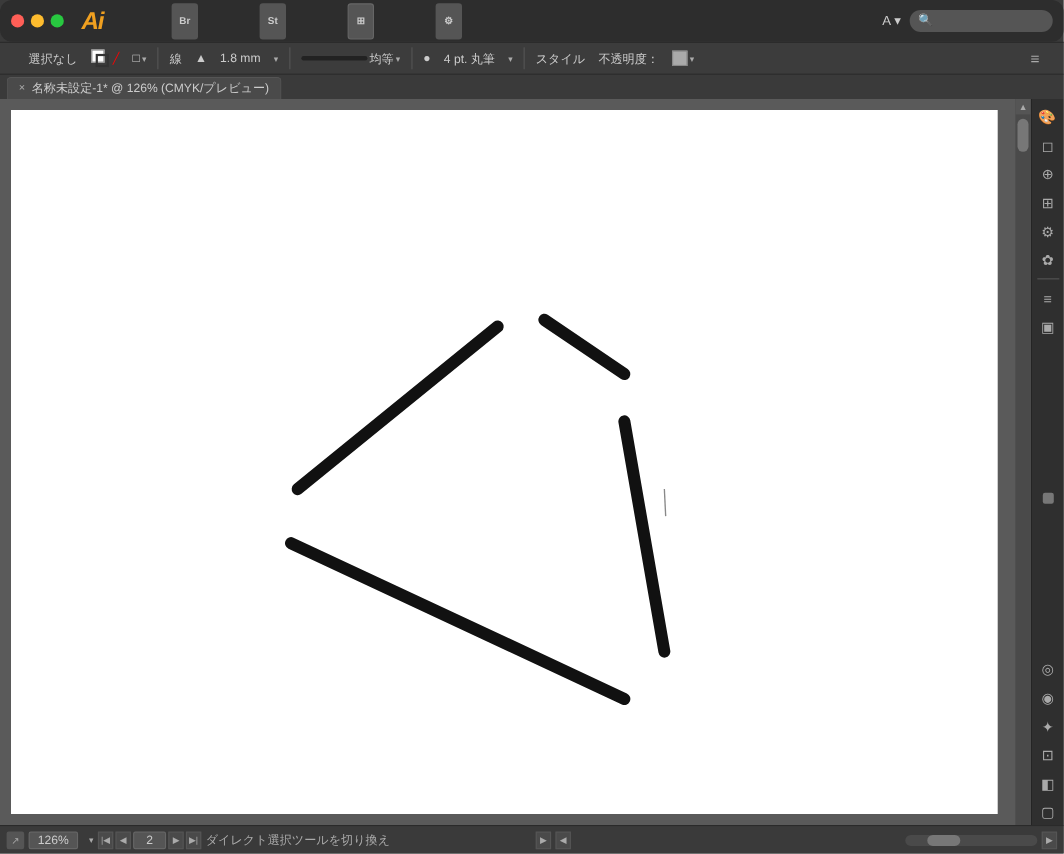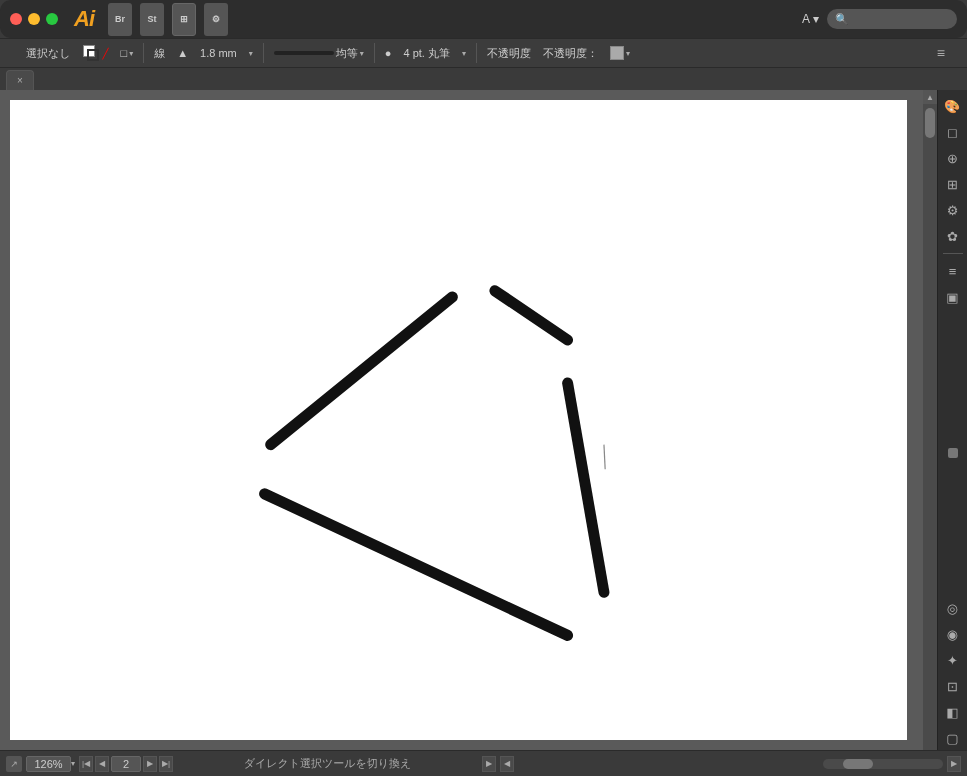--- a/index.html
+++ b/index.html
@@ -51,20 +51,21 @@
       width: 24px;
       height: 33px;
       background: #555;
       border-radius: 3px;
       display: flex;
       align-items: center;
       justify-content: center;
       font-size: 9px;
       color: #ccc;
       font-weight: bold;
+      margin-left: 48px;
     }
     .titlebar-icon.arrange {
       background: #555;
       border: 1px solid #666;
     }
 
     .titlebar-spacer { flex: 1; }
 
     .titlebar-right {
       display: flex;
@@ -325,35 +326,34 @@
       background: #555;
       border: 1px solid #666;
       color: #ccc;
       font-size: 11px;
       text-align: center;
       border-radius: 2px;
     }
     .bottom-zoom {
       display: flex;
       align-items: center;
-      gap: 0;
+      gap: 10px;
     }
     .zoom-input {
       width: 45px;
       height: 16px;
       background: #555;
       border: 1px solid #666;
       color: #ccc;
       font-size: 11px;
       text-align: center;
       border-radius: 2px;
     }
     .bottom-status {
       flex: 1;
-      text-align: center;
       font-size: 11px;
       color: #aaa;
     }
     .bottom-scroll-h {
       width: 120px;
       height: 10px;
       background: #4a4a4a;
       border-radius: 5px;
       position: relative;
     }
@@ -425,32 +425,33 @@
     <span>均等</span>
     <span class="dropdown-arrow">▾</span>
   </div>
   <div class="toolbar-divider"></div>
   <div class="toolbar-item">●</div>
   <div class="toolbar-item">4 pt. 丸筆</div>
   <div class="toolbar-item">
       <span class="dropdown-arrow">▾</span>
     </div>
   <div class="toolbar-divider"></div>
-  <div class="toolbar-item">不透明度</div>
+  <div class="toolbar-item">スタイル</div>
   <div class="toolbar-item">不透明度：</div>
   <div class="toolbar-item">
     <div style="width:14px;height:14px;background:#aaa;border:1px solid #888;"></div>
     <span class="dropdown-arrow">▾</span>
   </div>
   <div class="toolbar-more">≡</div>
 </div>
 
 <div id="tabbar">
   <div class="tab">
     <span class="tab-close">×</span>
+    <span>名称未設定-1* @ 126% (CMYK/プレビュー)</span>
   </div>
 </div>
 
 <div id="main">
 
   <div id="canvas-area">
     <div id="canvas">
       <svg id="drawing-svg" viewBox="0 0 740 520" preserveAspectRatio="none">
 
         <line x1="215" y1="280" x2="365" y2="160" stroke="#111" stroke-width="9" stroke-linecap="round"></line>

